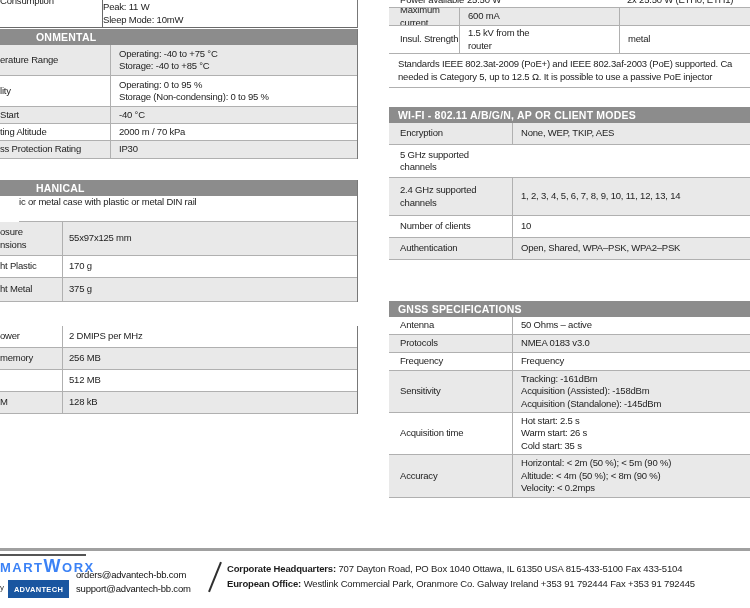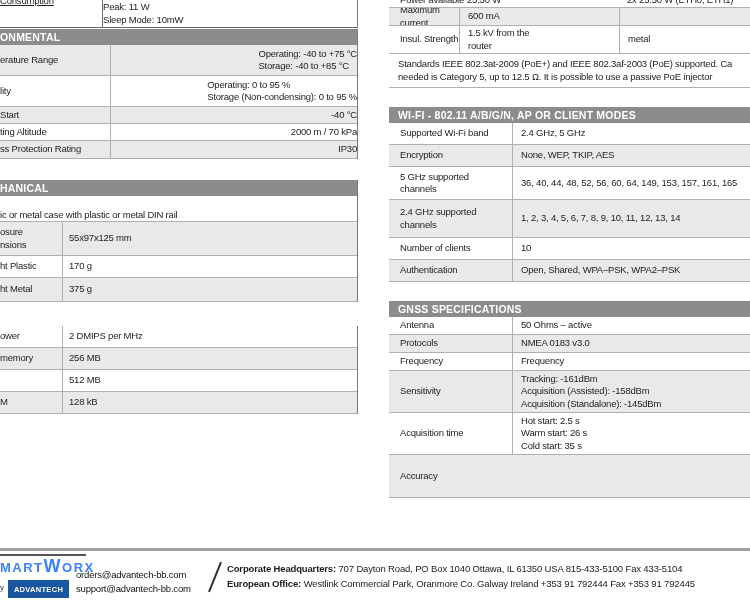--- a/index.html
+++ b/index.html
@@ -3,45 +3,45 @@
 <meta charset="utf-8">
 <style>
   * { margin:0; padding:0; box-sizing:border-box; }
   html,body { width:750px; height:608px; background:#fff; }
   body { font-family:"Liberation Sans", sans-serif; color:#222; }
   #canvas { position:relative; width:750px; height:608px; background:#ffffff; overflow:hidden; }
 
   .tbl { position:absolute; font-size:9.5px; letter-spacing:-0.2px; color:#232323; }
   .tbl.left-tbl { border-right:1px solid #787878; }
   .sec-header { background:#8c8c8c; color:#ffffff; font-weight:bold; font-size:10.5px;
-                letter-spacing:0.2px; height:16px; line-height:16px; overflow:hidden; }
+                letter-spacing:0.2px; height:16px; line-height:16px; overflow:hidden;padding-left:36px; }
   .sec-header.pad { padding-left:9px; }
   .trow { display:flex; align-items:center; border-bottom:1px solid #b0b0b0; overflow:hidden; position:relative; }
   .trow.w { background:#ffffff; }
   .trow.g { background:#e9e9e9; }
   .lbl, .val, .val2 { white-space:pre-line; line-height:12.5px; }
   .val { border-left:1px solid #b0b0b0; align-self:stretch; display:flex; align-items:center; flex:1; }
   .val > span { display:block; }
   .note-row { display:block; line-height:12.5px; }
 
   
   #tblL0 { left:0; top:0; width:358px; }
   #tblL0 .trow { height:28px; border-bottom:1px solid #6a6a6a; }
-  #tblL0 .lbl { width:102px; align-self:stretch;text-decoration:underline; }
+  #tblL0 .lbl { width:102px; align-self:stretch; }
   #tblL0 .lbl span { display:block; margin-top:-5px; line-height:12px; }
   #tblL0 .val { border-left:1px solid #6a6a6a; }
 
   #tblEnv { left:0; top:29px; width:358px; }
   #tblEnv .lbl { width:110px; }
-  #tblEnv .val { padding-left:8px;justify-content:flex-end; }
+  #tblEnv .val { padding-left:8px; }
 
   #tblMech { left:0; top:180px; width:358px; }
   #tblMech .lbl { width:62px; }
   #tblMech .val { padding-left:6px; }
-  #tblMech .note-row { display:flex; align-items:flex-end; }
+  #tblMech .note-row { display:flex; align-items:flex-start;margin-left:19px; }
 
   #tblOther { left:0; top:326px; width:358px; }
   #tblOther .lbl { width:62px; }
   #tblOther .val { padding-left:6px; }
 
   
   #tblPoe { left:389px; top:0; width:361px; }
   #tblPoe .lbl { width:70px; padding-left:11px; }
   #tblPoe .val { width:160px; flex:0 0 160px; padding-left:8px; }
   #tblPoe .val2 { border-left:1px solid #b0b0b0; flex:1; align-self:stretch; display:flex; align-items:center; padding-left:8px; }
@@ -166,32 +166,27 @@
       <div class="val"><span>1.5 kV from the
 router</span></div>
       <div class="val2"><span>metal</span></div>
     </div>
     <div class="trow w note-row" style="height:34px; white-space:pre-line;"><span>Standards IEEE 802.3at-2009 (PoE+) and IEEE 802.3af-2003 (PoE) supported. Ca
 needed is Category 5, up to 12.5 Ω. It is possible to use a passive PoE injector</span></div>
   </div>
 
   <div class="tbl" id="tblWifi">
     <div class="sec-header pad">WI-FI - 802.11 A/B/G/N, AP OR CLIENT MODES</div>
-    <div class="trow w" style="height:22px">
-      <div class="lbl">Supported Wi-Fi band</div>
-      <div class="val"><span>2.4 GHz, 5 GHz</span></div>
-    </div>
     <div class="trow g" style="height:22px">
       <div class="lbl">Encryption</div>
       <div class="val"><span>None, WEP, TKIP, AES</span></div>
     </div>
     <div class="trow w" style="height:33px">
       <div class="lbl">5 GHz supported
 channels</div>
-      <div class="val"><span>36, 40, 44, 48, 52, 56, 60, 64, 149, 153, 157, 161, 165</span></div>
     </div>
     <div class="trow g" style="height:38px">
       <div class="lbl">2.4 GHz supported
 channels</div>
       <div class="val"><span>1, 2, 3, 4, 5, 6, 7, 8, 9, 10, 11, 12, 13, 14</span></div>
     </div>
     <div class="trow w" style="height:22px">
       <div class="lbl">Number of clients</div>
       <div class="val"><span>10</span></div>
     </div>
@@ -222,20 +217,23 @@
 Acquisition (Standalone): -145dBm</span></div>
     </div>
     <div class="trow w" style="height:42px">
       <div class="lbl">Acquisition time</div>
       <div class="val"><span>Hot start: 2.5 s
 Warm start: 26 s
 Cold start: 35 s</span></div>
     </div>
     <div class="trow g" style="height:43px">
       <div class="lbl">Accuracy</div>
+      <div class="val"><span>Horizontal: &lt; 2m (50 %); &lt; 5m (90 %)
+Altitude: &lt; 4m (50 %); &lt; 8m (90 %)
+Velocity: &lt; 0.2mps</span></div>
     </div>
   </div>
 
   <div id="footer-rule"></div>
   <div id="logo-line"></div>
   <div id="brand-logo">martWorx</div>
   <div id="logo-remnant">y</div>
   <div id="advantech-logo">ADVANTECH</div>
   <div id="footer-emails">orders@advantech-bb.com
 support@advantech-bb.com</div>

